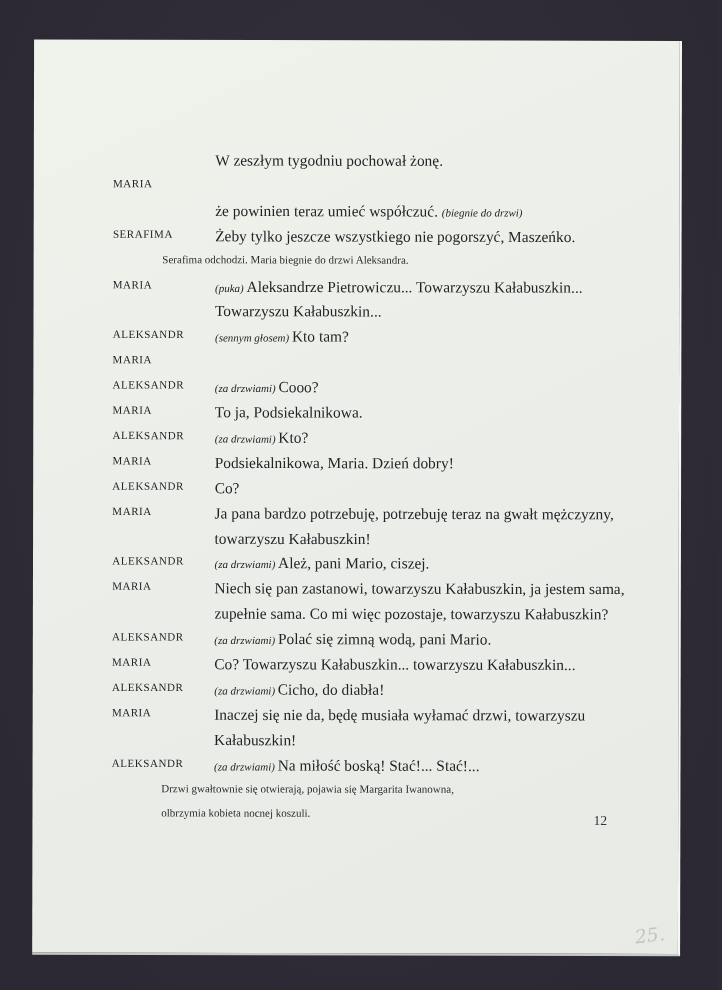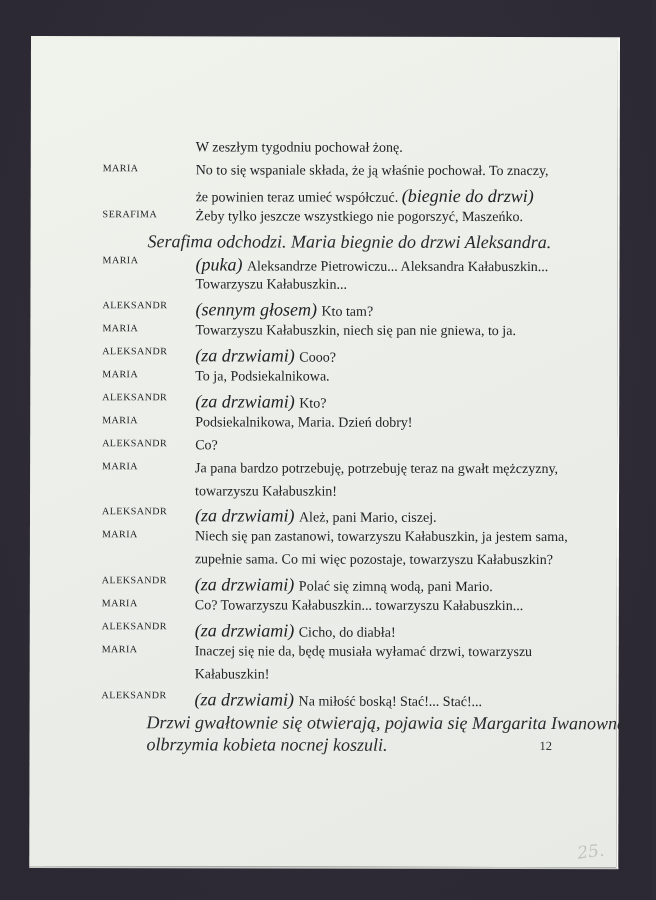--- a/index.html
+++ b/index.html
@@ -50,27 +50,26 @@
   }
   .text {
     position: absolute;
     top: 0;
     font-size: 14px;
     color: var(--ink, #232327);
   }
   .text.dialogue { left: 165px; }
   .text.stage {
     left: 117px;
-    font-style: italic;
-    font-size: 18px;
+    font-size: 10px;
     color: #2b2b2f;
   }
   .paren {
     font-style: italic;
-    font-size: 18px;
+    font-size: 10px;
   }
   .pagenum {
     position: absolute;
     left: 510px;
     top: 702px;
     font-size: 12.5px;
     color: #333338;
   }
   .handnote {
     position: absolute;
@@ -87,46 +86,44 @@
 <body>
 
 <div class="mat">
   <div class="paper">
     <div id="script-lines">
         <div class="line" style="top: 103px;">
           <span class="text dialogue"><span>W zeszłym tygodniu pochował żonę.</span></span>
         </div>
         <div class="line" style="top: 125.9px;">
           <span class="speaker">MARIA</span>
-          <span class="text dialogue"><span>No to się wspaniale składa, że ją właśnie pochował. To znaczy,</span></span>
         </div>
         <div class="line" style="top: 148.8px;">
           <span class="text dialogue"><span>że powinien teraz umieć współczuć. </span><span class="paren">(biegnie do drzwi)</span></span>
         </div>
         <div class="line" style="top: 171.7px;">
           <span class="speaker">SERAFIMA</span>
           <span class="text dialogue"><span>Żeby tylko jeszcze wszystkiego nie pogorszyć, Maszeńko.</span></span>
         </div>
         <div class="line" style="top: 194.6px;">
           <span class="text stage"><span>Serafima odchodzi. Maria biegnie do drzwi Aleksandra.</span></span>
         </div>
         <div class="line" style="top: 217.5px;">
           <span class="speaker">MARIA</span>
-          <span class="text dialogue"><span class="paren">(puka) </span><span>Aleksandrze Pietrowiczu... Aleksandra Kałabuszkin...</span></span>
+          <span class="text dialogue"><span class="paren">(puka) </span><span>Aleksandrze Pietrowiczu... Towarzyszu Kałabuszkin...</span></span>
         </div>
         <div class="line" style="top: 240.4px;">
           <span class="text dialogue"><span>Towarzyszu Kałabuszkin...</span></span>
         </div>
         <div class="line" style="top: 263.3px;">
           <span class="speaker">ALEKSANDR</span>
           <span class="text dialogue"><span class="paren">(sennym głosem) </span><span>Kto tam?</span></span>
         </div>
         <div class="line" style="top: 286.2px;">
           <span class="speaker">MARIA</span>
-          <span class="text dialogue"><span>Towarzyszu Kałabuszkin, niech się pan nie gniewa, to ja.</span></span>
         </div>
         <div class="line" style="top: 309.1px;">
           <span class="speaker">ALEKSANDR</span>
           <span class="text dialogue"><span class="paren">(za drzwiami) </span><span>Cooo?</span></span>
         </div>
         <div class="line" style="top: 332px;">
           <span class="speaker">MARIA</span>
           <span class="text dialogue"><span>To ja, Podsiekalnikowa.</span></span>
         </div>
         <div class="line" style="top: 354.9px;">

